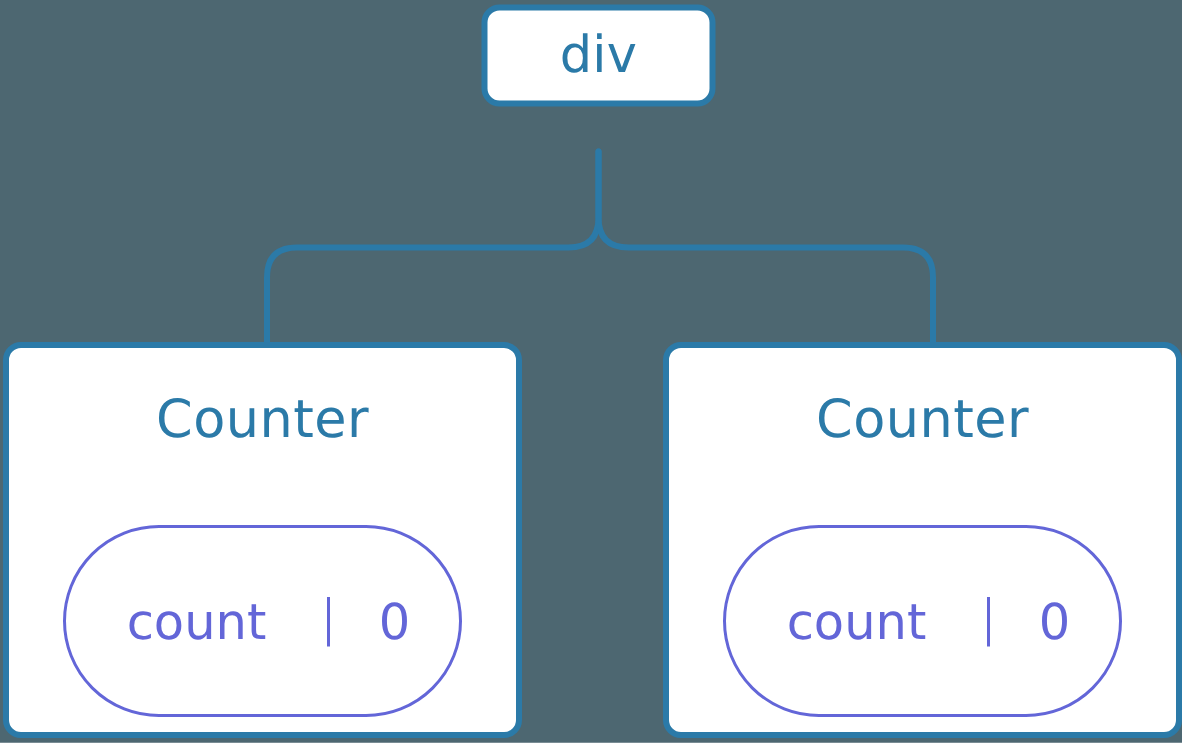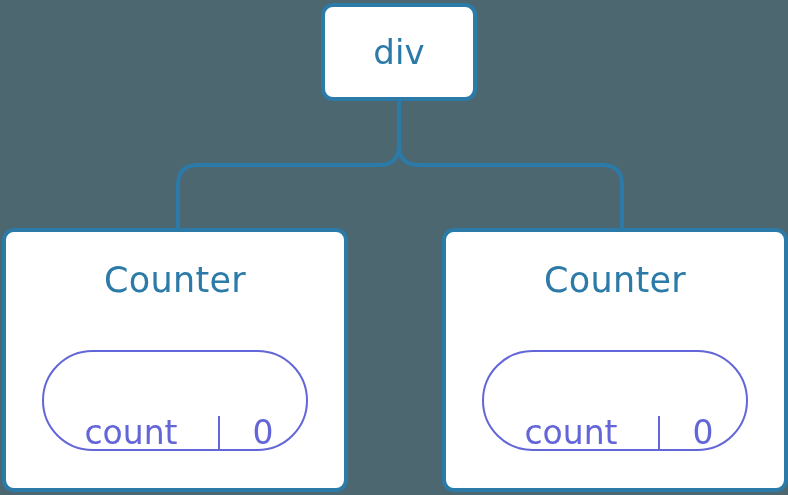--- a/index.html
+++ b/index.html
@@ -38,21 +38,21 @@
     background: #ffffff;
     border: 4px solid #2b7aa8;
     border-radius: 12px;
     z-index: 2;
   }
 
   #node-div {
     left: 321px;
     top: 3px;
     width: 156px;
-    height: 98px;
+    height: 68px;
     display: flex;
     align-items: center;
     justify-content: center;
   }
 
   #node-counter-left {
     left: 2px;
     top: 228px;
     width: 346px;
     height: 264px;
@@ -88,25 +88,25 @@
   }
 
   
   .state-pill {
     position: absolute;
     top: 118px;
     left: 50%;
     transform: translateX(-50%);
     box-sizing: border-box;
     width: 266px;
-    height: 101px;
+    height: 128px;
     border: 2px solid #6366d8;
     border-radius: 999px;
     display: flex;
-    align-items: flex-end;
+    align-items: center;
     background: transparent;
   }
 
   .pill-key {
     flex: 0 0 174px;
     display: flex;
     align-items: center;
     justify-content: center;
     border-right: 2px solid #6366d8;
     color: #6366d8;

